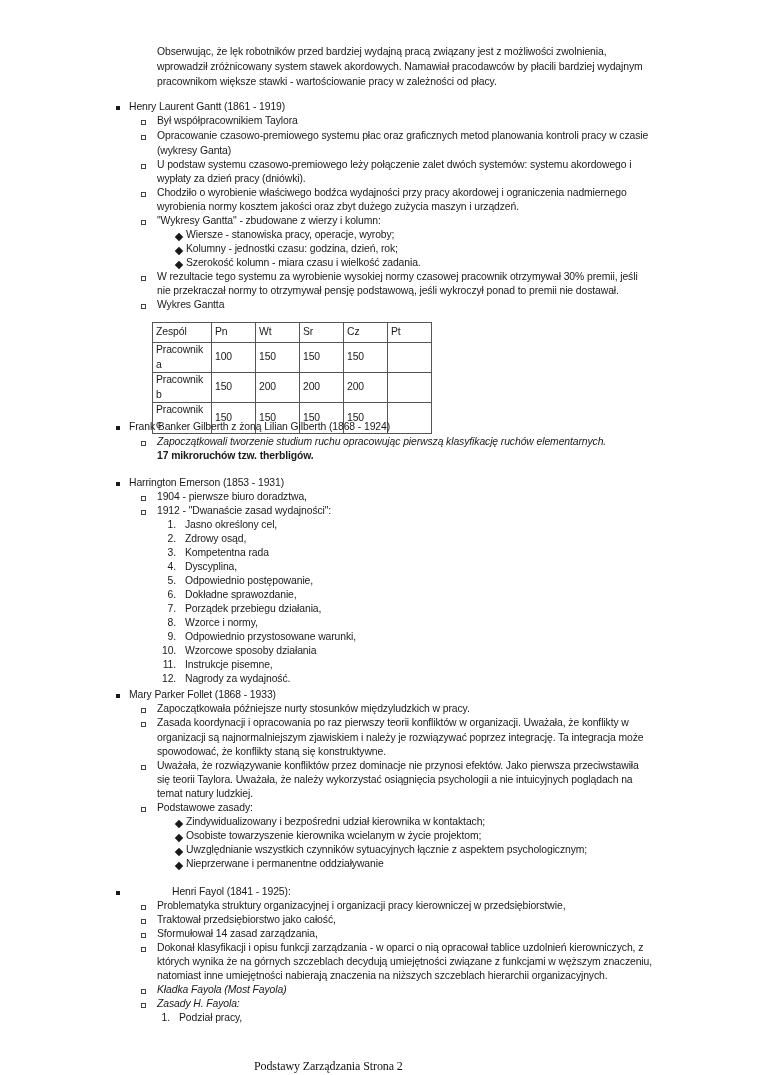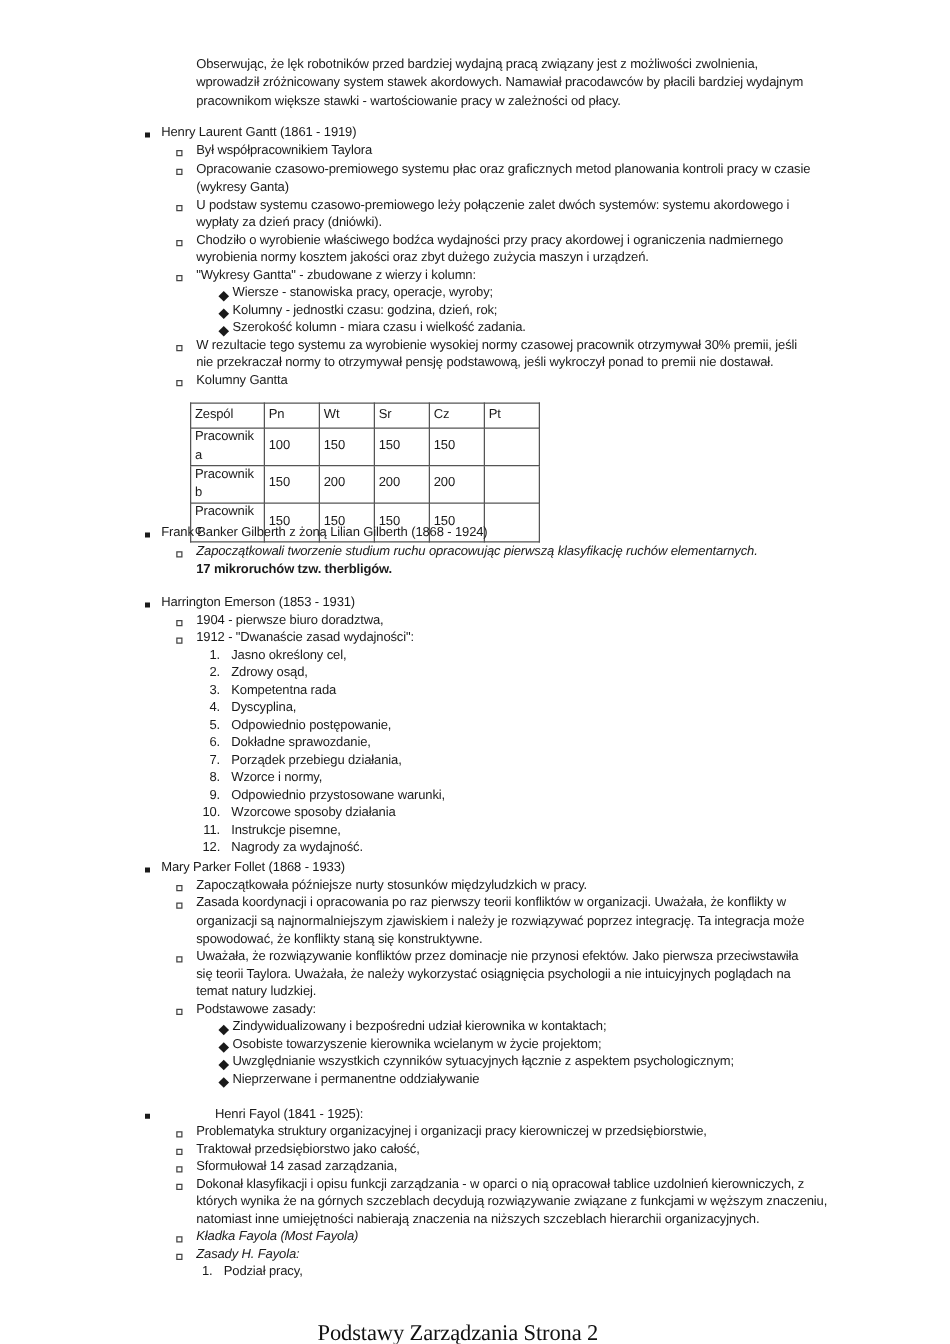--- a/index.html
+++ b/index.html
@@ -11,21 +11,21 @@
   .l1-bullet { position: absolute; width: 4px; height: 4px; background: #1a1a1a; }
   .l2-bullet { position: absolute; width: 5px; height: 5px; border: 1px solid #444; box-sizing: border-box; }
   .l3-bullet { position: absolute; width: 6px; height: 6px; background: #1a1a1a; transform: rotate(45deg); }
   .num { position: absolute; text-align: right; width: 14px; }
   .bold { font-weight: bold; }
   .ital { font-style: italic; }
   table.gantt { position: absolute; left: 152px; top: 322px; border-collapse: collapse;
                 font-size: 10.4px; }
   table.gantt td { border: 1px solid #555; height: 19px; padding: 0 3px; vertical-align: middle; }
   .footer { position: absolute; left: 254px; top: 1059px; font-family: "Liberation Serif", serif;
-            font-size: 18px; color: #111; white-space: nowrap; }
+            font-size: 12px; color: #111; white-space: nowrap; }
 </style>
 </head>
 <body>
 
 <div class="page txt">
 
   <div class="line" style="left:157px;top:45px;">Obserwując, że lęk robotników przed bardziej wydajną pracą związany jest z możliwości zwolnienia,</div>
   <div class="line" style="left:157px;top:60px;">wprowadził zróżnicowany system stawek akordowych. Namawiał pracodawców by płacili bardziej wydajnym</div>
   <div class="line" style="left:157px;top:75px;">pracownikom większe stawki - wartościowanie pracy w zależności od płacy.</div>
 
@@ -55,21 +55,21 @@
   <span class="l3-bullet" style="left:176px;top:248px;"></span>
   <div class="line" style="left:186px;top:242px;">Kolumny - jednostki czasu: godzina, dzień, rok;</div>
   <span class="l3-bullet" style="left:176px;top:262px;"></span>
   <div class="line" style="left:186px;top:256px;">Szerokość kolumn - miara czasu i wielkość zadania.</div>
 
   <span class="l2-bullet" style="left:141px;top:276px;"></span>
   <div class="line" style="left:157px;top:270px;">W rezultacie tego systemu za wyrobienie  wysokiej normy czasowej pracownik otrzymywał 30% premii, jeśli</div>
   <div class="line" style="left:157px;top:284px;">nie przekraczał normy  to otrzymywał pensję podstawową, jeśli wykroczył ponad to premii nie dostawał.</div>
 
   <span class="l2-bullet" style="left:141px;top:304px;"></span>
-  <div class="line" style="left:157px;top:298px;">Kolumny Gantta</div>
+  <div class="line" style="left:157px;top:298px;">Wykres Gantta</div>
 
   <table class="gantt">
     <tbody>
         <tr>
       <td style="width:52px">Zespól</td>
       <td style="width:37px">Pn</td>
       <td style="width:37px">Wt</td>
       <td style="width:37px">Sr</td>
       <td style="width:37px">Cz</td>
       <td style="width:37px">Pt</td>
@@ -174,21 +174,21 @@
 
   <span class="l2-bullet" style="left:141px;top:905px;"></span>
   <div class="line" style="left:157px;top:899px;">Problematyka struktury organizacyjnej  i organizacji  pracy kierowniczej  w przedsiębiorstwie,</div>
   <span class="l2-bullet" style="left:141px;top:919px;"></span>
   <div class="line" style="left:157px;top:913px;">Traktował przedsiębiorstwo  jako całość,</div>
   <span class="l2-bullet" style="left:141px;top:933px;"></span>
   <div class="line" style="left:157px;top:927px;">Sformułował 14 zasad zarządzania,</div>
 
   <span class="l2-bullet" style="left:141px;top:947px;"></span>
   <div class="line" style="left:157px;top:941px;">Dokonał klasyfikacji i opisu funkcji  zarządzania  - w oparci o nią opracował tablice uzdolnień  kierowniczych,  z</div>
-  <div class="line" style="left:157px;top:955px;">których wynika  że na górnych szczeblach decydują rozwiązywanie  związane z funkcjami w węższym znaczeniu,</div>
+  <div class="line" style="left:157px;top:955px;">których wynika  że na górnych szczeblach decydują umiejętności  związane z funkcjami w węższym znaczeniu,</div>
   <div class="line" style="left:157px;top:969px;">natomiast inne umiejętności  nabierają znaczenia na niższych szczeblach hierarchii  organizacyjnych.</div>
 
   <span class="l2-bullet" style="left:141px;top:989px;"></span>
   <div class="line ital" style="left:157px;top:983px;">Kładka Fayola (Most Fayola)</div>
   <span class="l2-bullet" style="left:141px;top:1003px;"></span>
   <div class="line" style="left:157px;top:997px;font-style:italic;">Zasady H. Fayola:</div>
 
   <span class="num line" style="left:156px;top:1011px;">1.</span>
   <div class="line" style="left:179px;top:1011px;">Podział pracy,</div>
 

